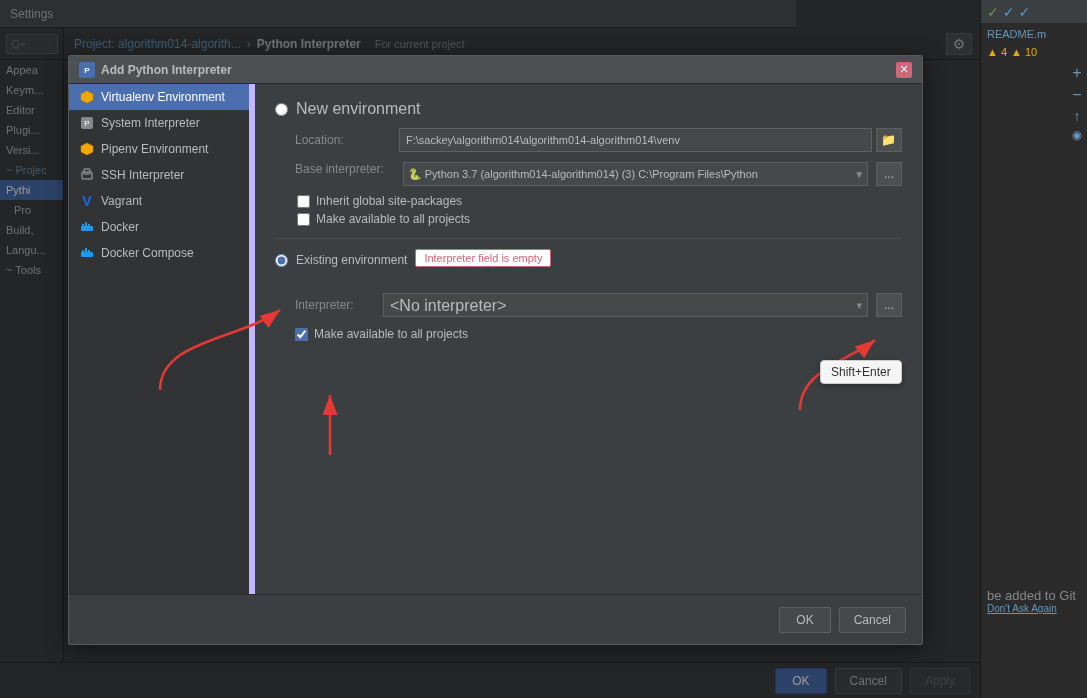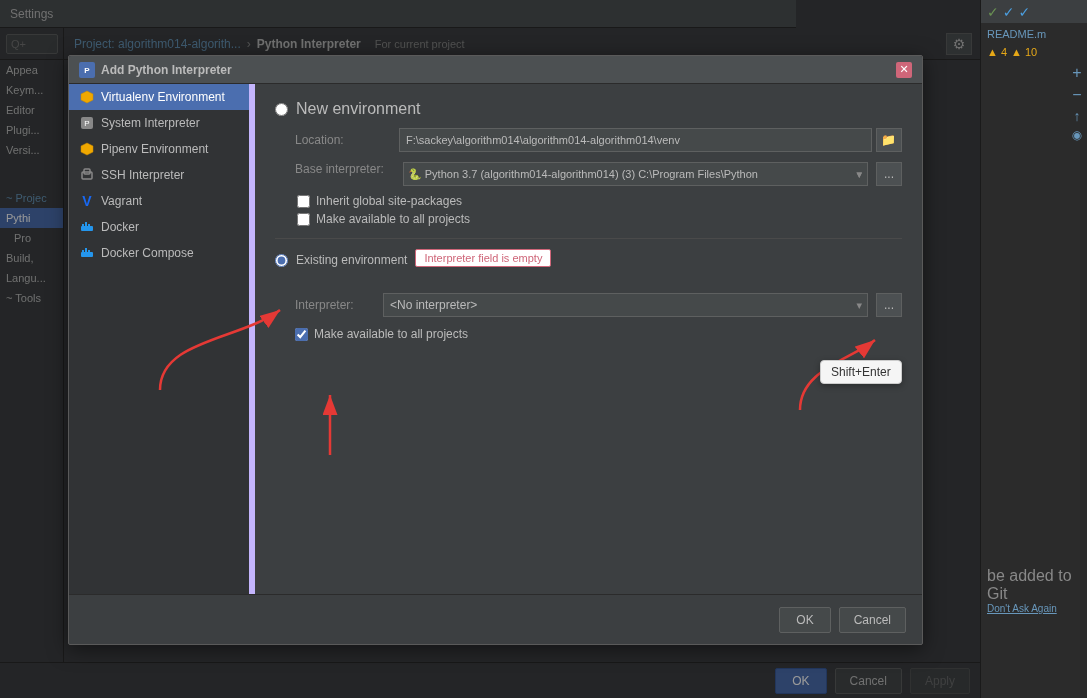--- a/index.html
+++ b/index.html
@@ -338,21 +338,20 @@
       padding: 4px 6px;
       font-size: 11px;
       color: #bbbbbb;
       cursor: pointer;
       white-space: nowrap;
       overflow: hidden;
     }
 
     .ide-nav-item.active-section {
       color: #6897bb;
-      margin-top: 28px;
     }
 
     .ide-nav-item.highlighted {
       background: #4b6eaf;
       color: white;
     }
 
     
     .file-panel {
       position: absolute;
@@ -436,21 +435,21 @@
     </div>
 
     <div style="position:absolute;right:0;top:60px;width:20px;display:flex;flex-direction:column;align-items:center;gap:4px;padding-top:4px;">
       <div style="color:#6897bb;font-size:16px;cursor:pointer;">+</div>
       <div style="color:#6897bb;font-size:16px;cursor:pointer;">−</div>
       <div style="color:#6897bb;font-size:14px;cursor:pointer;">↑</div>
       <div style="color:#6897bb;font-size:12px;cursor:pointer;">◉</div>
     </div>
 
     <div style="position:absolute;bottom:80px;left:0;right:0;padding:4px 6px;">
-      <div style="color:#888;font-size:16px;">be added to Git</div>
+      <div style="color:#888;font-size:13px;">be added to Git</div>
       <div style="color:#6897bb;font-size:10px;cursor:pointer;text-decoration:underline;">Don't Ask Again</div>
     </div>
   </div>
 
   <div class="bottom-bar">
     <button class="btn btn-blue" style="height:26px;padding:0 16px;font-size:12px;background:#4b6eaf;color:white;border:1px solid #3a5a9a;border-radius:2px;cursor:pointer;">OK</button>
     <button class="btn btn-cancel" style="height:26px;padding:0 14px;font-size:12px;background:#45494a;color:#bbbbbb;border:1px solid #5e6060;border-radius:2px;cursor:pointer;">Cancel</button>
     <button class="btn" style="height:26px;padding:0 14px;font-size:12px;background:#45494a;color:#888;border:1px solid #5e6060;border-radius:2px;cursor:pointer;opacity:0.6;">Apply</button>
   </div>
 
@@ -592,21 +591,21 @@
         <label for="existing-env" style="color:#bbbbbb;font-size:12px;">Existing environment</label>
 
         <div class="error-tooltip" style="background:#fff;border:1px solid #cf6679;color:#cf6679;padding:2px 8px;font-size:11px;border-radius:2px;">
           <span>Interpreter field is empty</span>
         </div>
       </div>
 
       <div style="display:flex;align-items:center;gap:8px;margin-left:20px;margin-bottom:10px;">
         <span style="color:#888;font-size:12px;min-width:80px;">Interpreter:</span>
         <div style="flex:1;position:relative;">
-          <select style="width:100%;height:24px;background:#45494a;border:1px solid #5e6060;color:#bbbbbb;font-size:12px;padding:0 20px 0 6px;outline:none;appearance:none;-webkit-appearance:none;">
+          <select style="width:100%;height:24px;background:#45494a;border:1px solid #5e6060;color:#bbbbbb;font-size:16px;padding:0 20px 0 6px;outline:none;appearance:none;-webkit-appearance:none;">
             <option>&lt;No interpreter&gt;</option>
           </select>
           <span style="position:absolute;right:6px;top:50%;transform:translateY(-50%);color:#888;pointer-events:none;font-size:11px;">▾</span>
         </div>
         <div style="width:26px;height:24px;background:#4c5052;border:1px solid #5e6060;color:#bbbbbb;font-size:12px;cursor:pointer;display:flex;align-items:center;justify-content:center;flex-shrink:0;">...</div>
       </div>
 
       <div style="display:flex;align-items:center;gap:6px;margin-left:20px;">
         <input type="checkbox" id="make-avail" checked="" style="accent-color: rgb(75, 110, 175);">
         <label for="make-avail" style="color:#bbbbbb;font-size:12px;">Make available to all projects</label>

